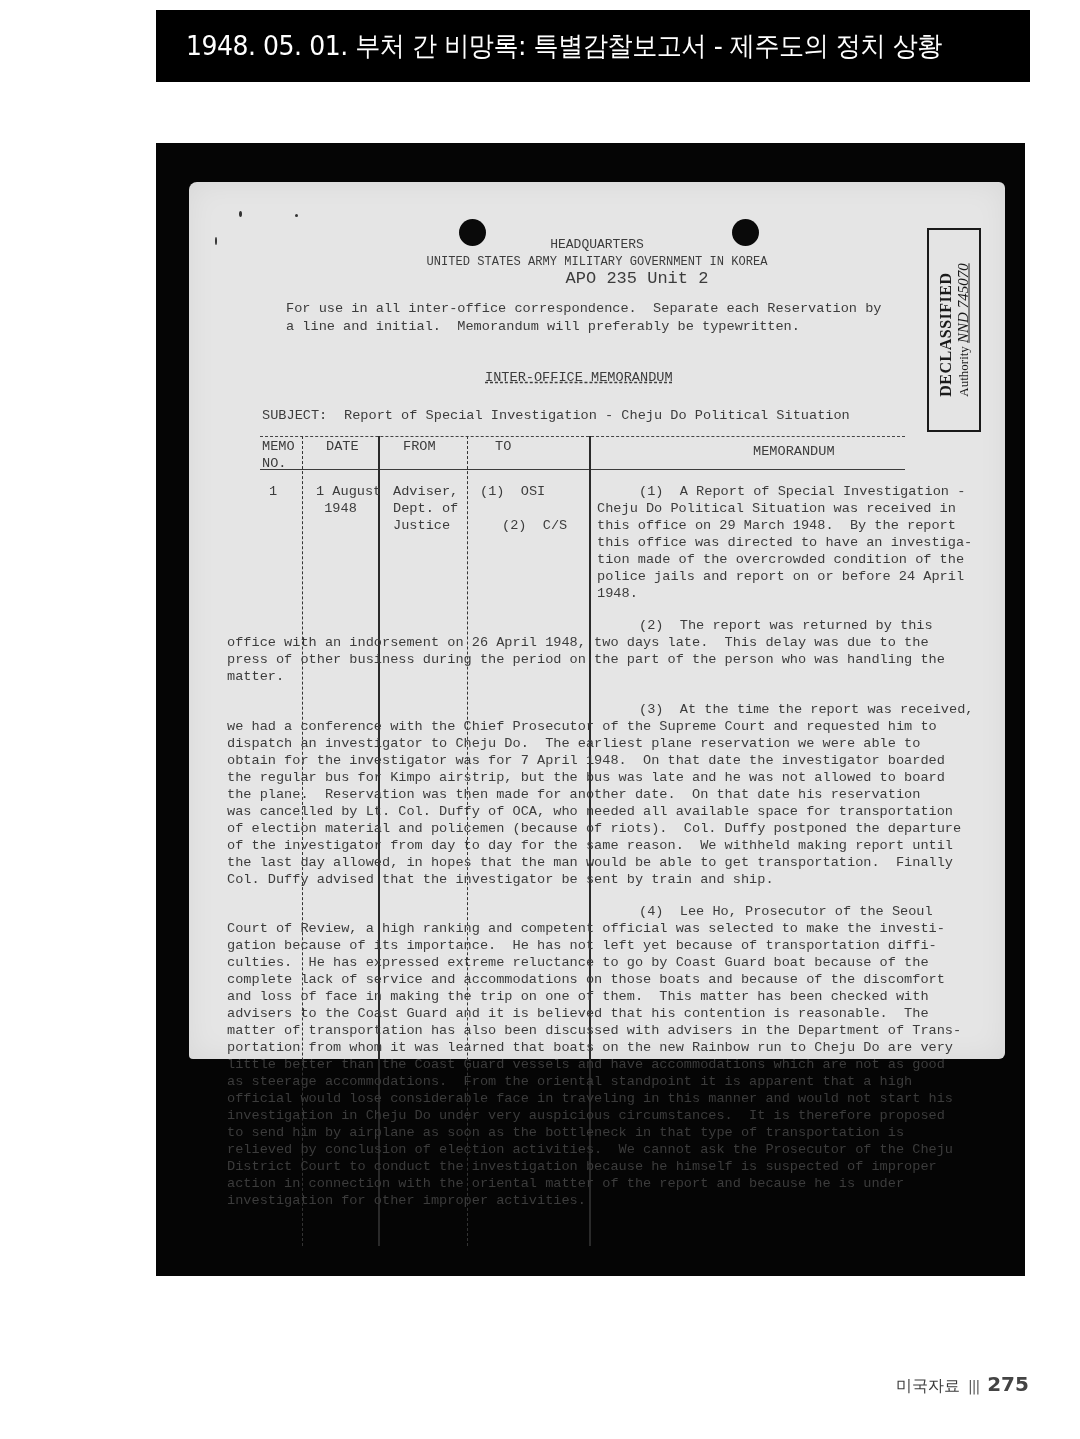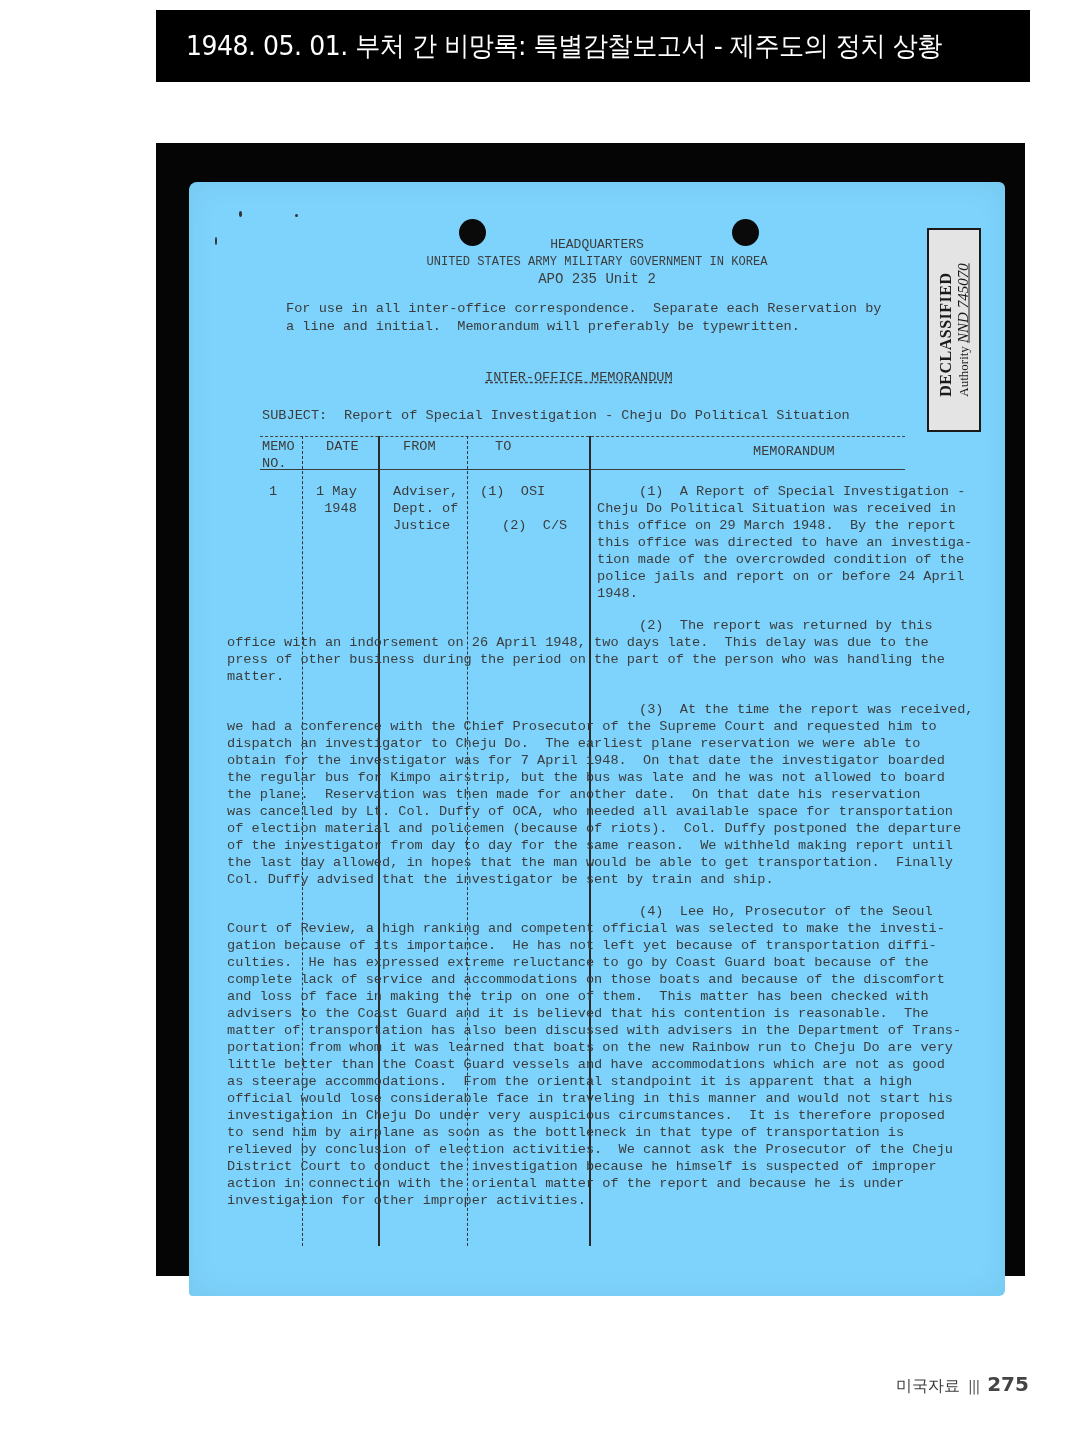--- a/index.html
+++ b/index.html
@@ -1,20 +1,20 @@
 <!DOCTYPE html>
 <html><head>
 <meta charset="utf-8">
 <style>
   html, body { margin:0; padding:0; background:#ffffff; }
   body { width:1080px; height:1439px; position:relative; overflow:hidden; font-family:"DejaVu Sans", sans-serif; }
   .title-bar { position:absolute; left:156px; top:10px; width:874px; height:72px; background:#000; color:#fff; display:flex; align-items:center; box-sizing:border-box; padding-left:30px; }
   .title-bar span { font-family:"DejaVu Sans", sans-serif; font-size:27px; letter-spacing:-0.5px; font-weight:normal; transform:scaleX(0.93); transform-origin:left center; white-space:nowrap; }
   .photo-frame { position:absolute; left:156px; top:143px; width:869px; height:1133px; background:#050505; }
-  .paper { position:absolute; left:189px; top:182px; width:816px; height:1114px; background:#7dd3fc; border-radius:8px 6px 6px 4px; box-shadow: inset 0 0 30px rgba(0,0,0,0.06); }
+  .paper { position:absolute; left:189px; top:182px; width:816px; height:877px; background:#e5e5e5; border-radius:8px 6px 6px 4px; box-shadow: inset 0 0 30px rgba(0,0,0,0.06); }
   .mono { font-family:"Liberation Mono", "DejaVu Sans Mono", monospace; color:#3c3c3c; font-size:13.6px; line-height:16.9px; white-space:pre; }
   .abs { position:absolute; }
   .punch { position:absolute; width:27px; height:27px; border-radius:50%; background:#0a0a0a; }
   .hq { position:absolute; left:0; width:100%; text-align:center; }
   .stamp { position:absolute; left:738px; top:46px; width:54px; height:204px; border:2px solid #1a1a1a; background:#e4e4e4; box-sizing:border-box; }
   .stamp-inner { position:absolute; left:50%; top:50%; transform:translate(-50%,-50%) rotate(-90deg); white-space:nowrap; font-family:"Liberation Serif", serif; color:#1a1a1a; text-align:left; }
   .stamp-title { font-size:16px; font-weight:bold; letter-spacing:0.5px; display:block; }
   .stamp-auth { font-size:13px; display:block; }
   .stamp-auth i { font-family:"Liberation Serif", serif; font-style:italic; text-decoration:underline; font-size:15px; }
   .hline { position:absolute; border-top:1.5px dashed #444; }
@@ -39,21 +39,21 @@
   <div class="paper" style="left:33px; top:39px;">
 
     <div class="punch" style="left:270px; top:37px;"></div>
     <div class="punch" style="left:543px; top:37px;"></div>
     <div class="speck" style="left:50px; top:29px; width:3px; height:6px;"></div>
     <div class="speck" style="left:26px; top:55px; width:2px; height:8px;"></div>
     <div class="speck" style="left:106px; top:32px; width:3px; height:3px;"></div>
 
     <div class="mono hq" style="top:55px; font-size:13px;">HEADQUARTERS</div>
     <div class="mono hq" style="top:72px; font-size:13px; transform:scaleX(0.93);">UNITED STATES ARMY MILITARY GOVERNMENT IN KOREA</div>
-    <div class="mono hq" style="top:89px; font-size:14px;">APO 235 Unit 2</div>
+    <div class="mono hq" style="top:89px; font-size:17px;margin-left:40px;">APO 235 Unit 2</div>
 
     <div class="stamp">
       <div class="stamp-inner">
         <span class="stamp-title">DECLASSIFIED</span>
         <span class="stamp-auth"><span>Authority</span> <i>NND 745070</i></span>
       </div>
     </div>
 
     <div class="mono abs" style="left:97px; top:119px;">For use in all inter-office correspondence.  Separate each Reservation by</div>
     <div class="mono abs" style="left:97px; top:137px;">a line and initial.  Memorandum will preferably be typewritten.</div>
@@ -72,21 +72,21 @@
     <div class="vline solid" style="left:400px; top:254px; height:810px;"></div>
 
     <div class="mono abs" style="left:73px; top:257px;"><span>MEMO</span>
 <span>NO.</span></div>
     <div class="mono abs" style="left:137px; top:257px;">DATE</div>
     <div class="mono abs" style="left:214px; top:257px;">FROM</div>
     <div class="mono abs" style="left:306px; top:257px;">TO</div>
     <div class="mono abs" style="left:532px; top:262px;margin-left:32px;">MEMORANDUM</div>
 
     <div class="mono abs" style="left:80px; top:302px;">1</div>
-    <div class="mono abs" style="left:127px; top:302px;"><span>1 May</span>
+    <div class="mono abs" style="left:127px; top:302px;"><span>1 August</span>
  <span>1948</span></div>
     <div class="mono abs" style="left:204px; top:302px;"><span>Adviser,</span>
 <span>Dept. of</span>
 <span>Justice</span></div>
     <div class="mono abs" style="left:291px; top:302px;">(1)  OSI</div>
     <div class="mono abs" style="left:291px; top:336px;margin-left:22px;">(2)  C/S</div>
 
     <div>
       <div class="mono abs" style="left:450px; top:302px;">(1)  A Report of Special Investigation -</div>
       <div class="mono abs" style="left:408px; top:319px;">Cheju Do Political Situation was received in</div>

